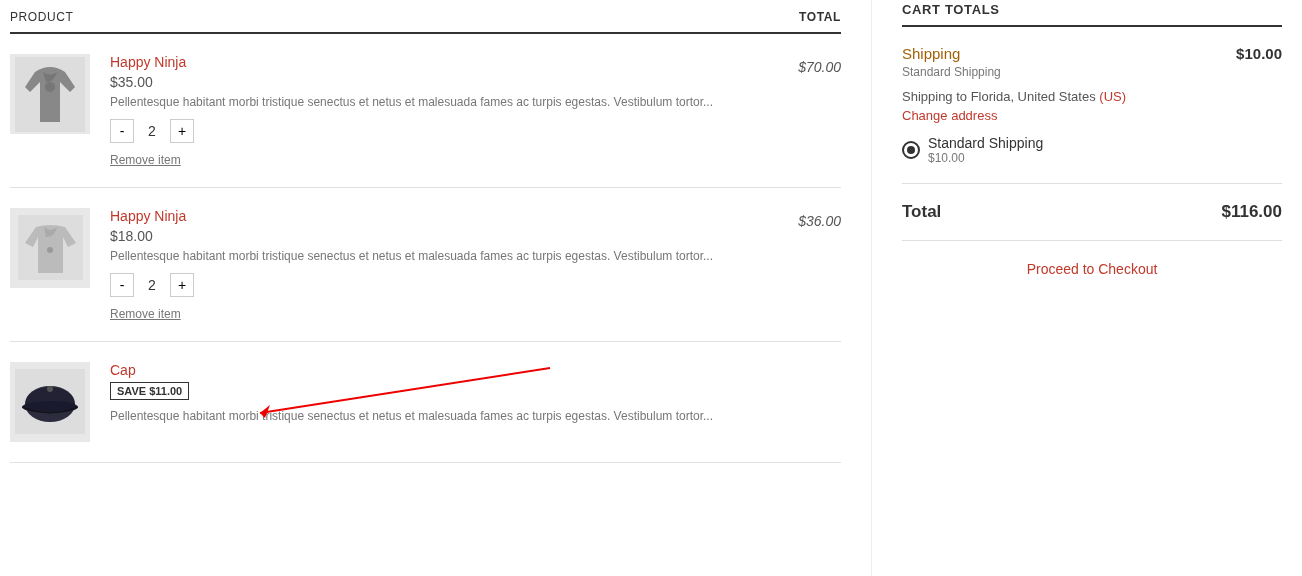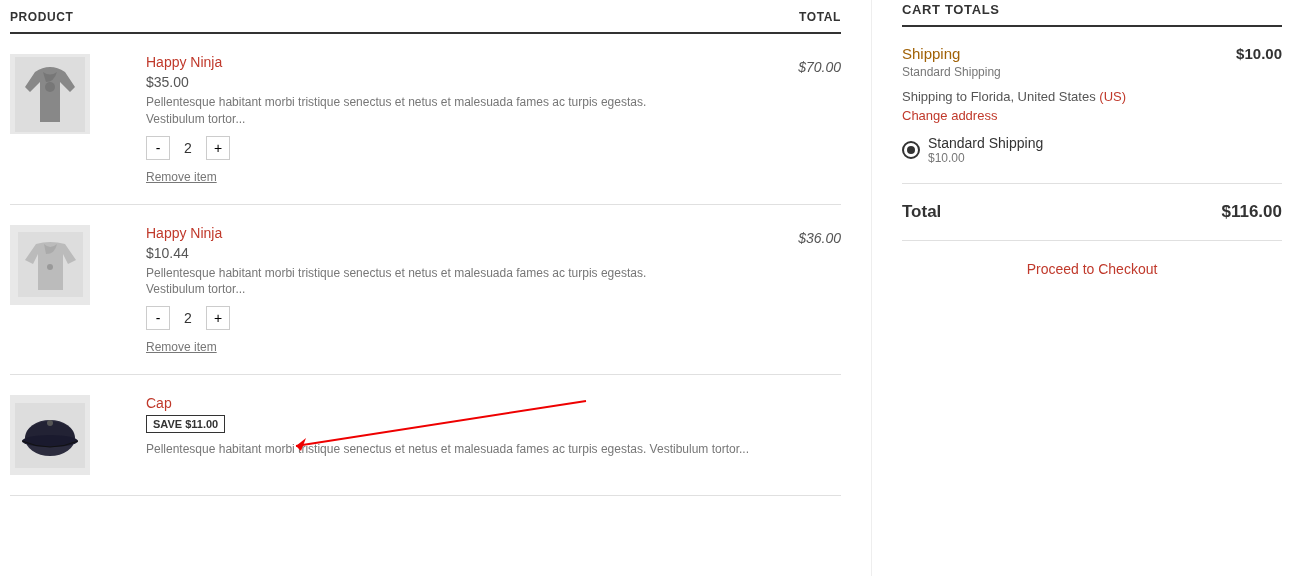--- a/index.html
+++ b/index.html
@@ -3,25 +3,25 @@
   <meta charset="utf-8">
   <style>
     * { box-sizing: border-box; margin: 0; padding: 0; }
     body { font-family: Arial, sans-serif; font-size: 14px; color: #333; background: #fff; }
     .container { display: flex; width: 1302px; min-height: 576px; }
     .cart-section { flex: 1; padding: 10px 30px 10px 10px; border-right: 1px solid #eee; }
     .sidebar { width: 430px; padding: 2px 20px 10px 30px; }
 
     
     .cart-header { display: flex; justify-content: space-between; border-bottom: 2px solid #333; padding-bottom: 8px; margin-bottom: 0; }
-    .cart-header-product { font-size: 12px; font-weight: bold; color: #333; letter-spacing: 0.05em; text-transform: uppercase; }
+    .cart-header-product { font-size: 12px; font-weight: normal; color: #333; letter-spacing: 0.05em; text-transform: uppercase; }
     .cart-header-total { font-size: 12px; font-weight: bold; color: #333; letter-spacing: 0.05em; text-transform: uppercase; }
 
     
-    .cart-row { display: flex; align-items: flex-start; padding: 20px 0; border-bottom: 1px solid #e0e0e0; position: relative; gap: 36px; }
+    .cart-row { display: flex; align-items: flex-start; padding: 20px 0; border-bottom: 1px solid #e0e0e0; position: relative; }
     .cart-row-img { width: 80px; height: 80px; background: #e8e8e8; margin-right: 20px; flex-shrink: 0; display: flex; align-items: center; justify-content: center; overflow: hidden; }
     .cart-row-details { flex: 1; }
     .cart-row-name { color: #c0392b; text-decoration: none; font-size: 14px; }
     .cart-row-price { font-size: 14px; color: #555; margin: 4px 0; }
     .cart-row-desc { font-size: 12px; color: #777; margin: 4px 0 8px 0; line-height: 1.4; }
     .qty-control { display: flex; align-items: center; gap: 8px; margin-bottom: 8px; }
     .qty-btn { width: 24px; height: 24px; border: 1px solid #ccc; background: #fff; cursor: pointer; font-size: 14px; display: flex; align-items: center; justify-content: center; }
     .qty-value { font-size: 14px; min-width: 20px; text-align: center; }
     .remove-item { font-size: 12px; color: #777; text-decoration: underline; cursor: pointer; }
     .cart-row-total { font-size: 14px; color: #555; min-width: 80px; text-align: right; margin-left: 20px; padding-top: 5px; font-style: italic; }
@@ -109,21 +109,21 @@
         <svg width="65" height="65" viewBox="0 0 65 65" fill="none" xmlns="http://www.w3.org/2000/svg">
           <rect width="65" height="65" fill="#ddd"></rect>
 
           <path d="M18,12 Q32,8 47,12 L58,28 L50,32 L45,22 L45,58 L20,58 L20,22 L15,32 L7,28 Z" fill="#bbb"></path>
           <path d="M26,12 Q32,18 39,12 Q37,22 28,22 Z" fill="#aaa"></path>
           <circle cx="32" cy="35" r="3" fill="#999"></circle>
         </svg>
       </div>
       <div class="cart-row-details">
         <a class="cart-row-name">Happy Ninja</a>
-        <div class="cart-row-price">$10.44</div>
+        <div class="cart-row-price">$18.00</div>
         <div class="cart-row-desc">Pellentesque habitant morbi tristique senectus et netus et malesuada fames ac turpis egestas. Vestibulum tortor...</div>
         <div class="qty-control">
           <button class="qty-btn">-</button>
           <span class="qty-value">2</span>
           <button class="qty-btn">+</button>
         </div>
         <a class="remove-item">Remove item</a>
       </div>
       <div class="cart-row-total">$36.00</div>
     </div>

